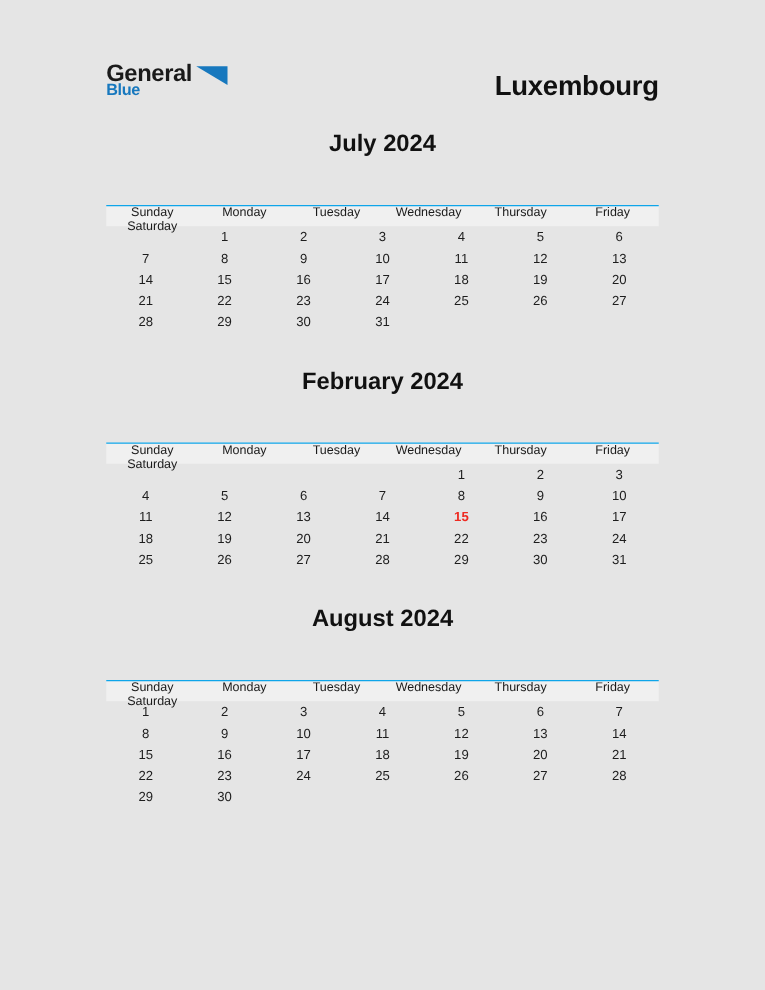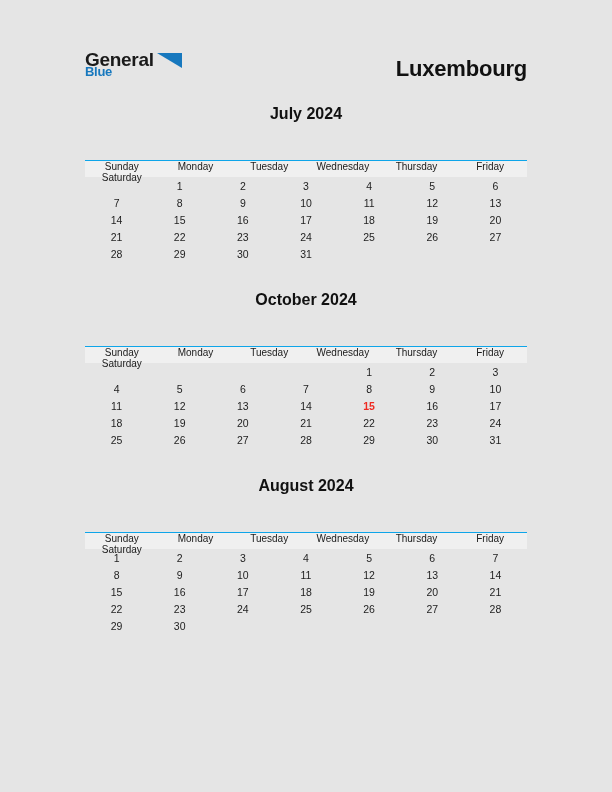--- a/index.html
+++ b/index.html
@@ -46,21 +46,21 @@
   }
 
   
   .content {
     position:absolute;
     top:105px; left:85px; width:442px;
   }
   .month { margin-bottom:29px; }
   .month-title {
     text-align:center;
-    font-size:16px; font-weight:700; color:#111111;
+    font-size:19px; font-weight:700; color:#111111;
     margin-bottom:4px;
   }
   .weekday-row {
     display:grid;
     grid-template-columns:repeat(6, 1fr);
     background:#f0f0f0;
     border-top:1px solid #0ea5e9;
     height:17px;
     align-items:center;
     margin-top:37px;
@@ -149,21 +149,21 @@
           <span class="day-cell">29</span>
           <span class="day-cell">30</span>
           <span class="day-cell">31</span>
           <span class="day-cell"></span>
           <span class="day-cell"></span>
           <span class="day-cell"></span>
         </div>
     </section>
 
     <section class="month">
-      <div class="month-title">October 2024</div>
+      <div class="month-title">February 2024</div>
       <div class="weekday-row">
           <span class="weekday-cell">Sunday</span>
           <span class="weekday-cell">Monday</span>
           <span class="weekday-cell">Tuesday</span>
           <span class="weekday-cell">Wednesday</span>
           <span class="weekday-cell">Thursday</span>
           <span class="weekday-cell">Friday</span>
           <span class="weekday-cell">Saturday</span>
         </div>
       <div class="day-grid">

